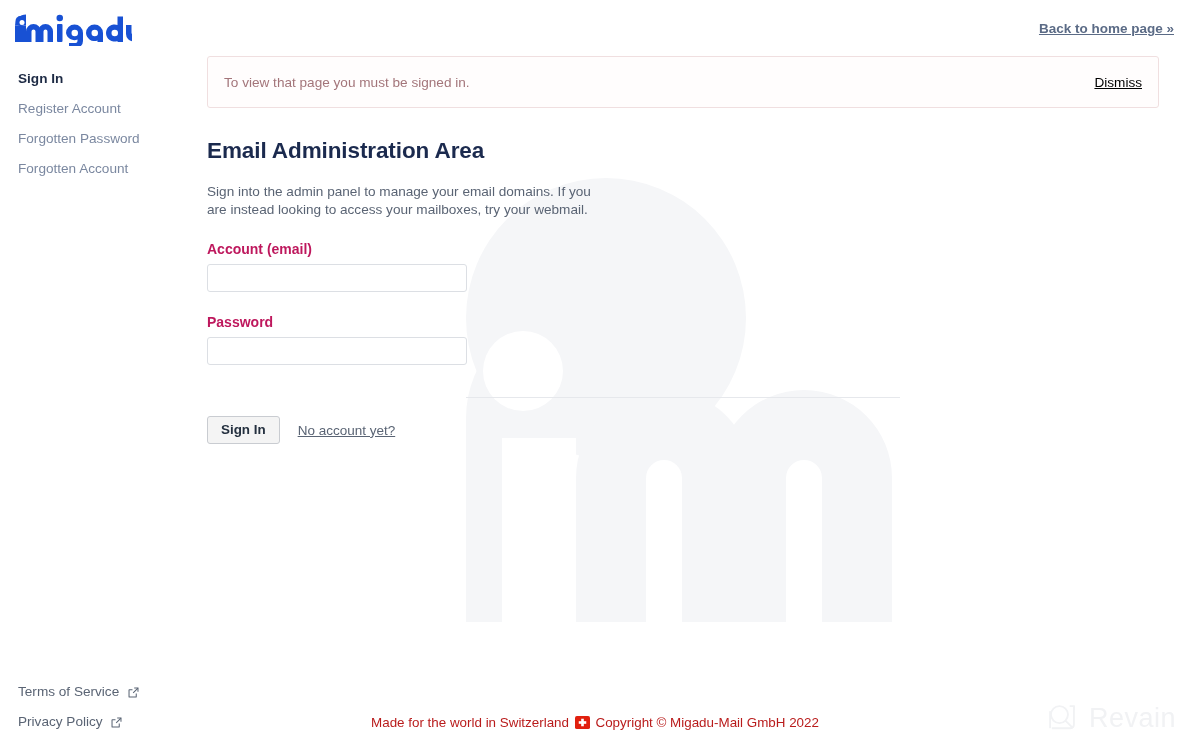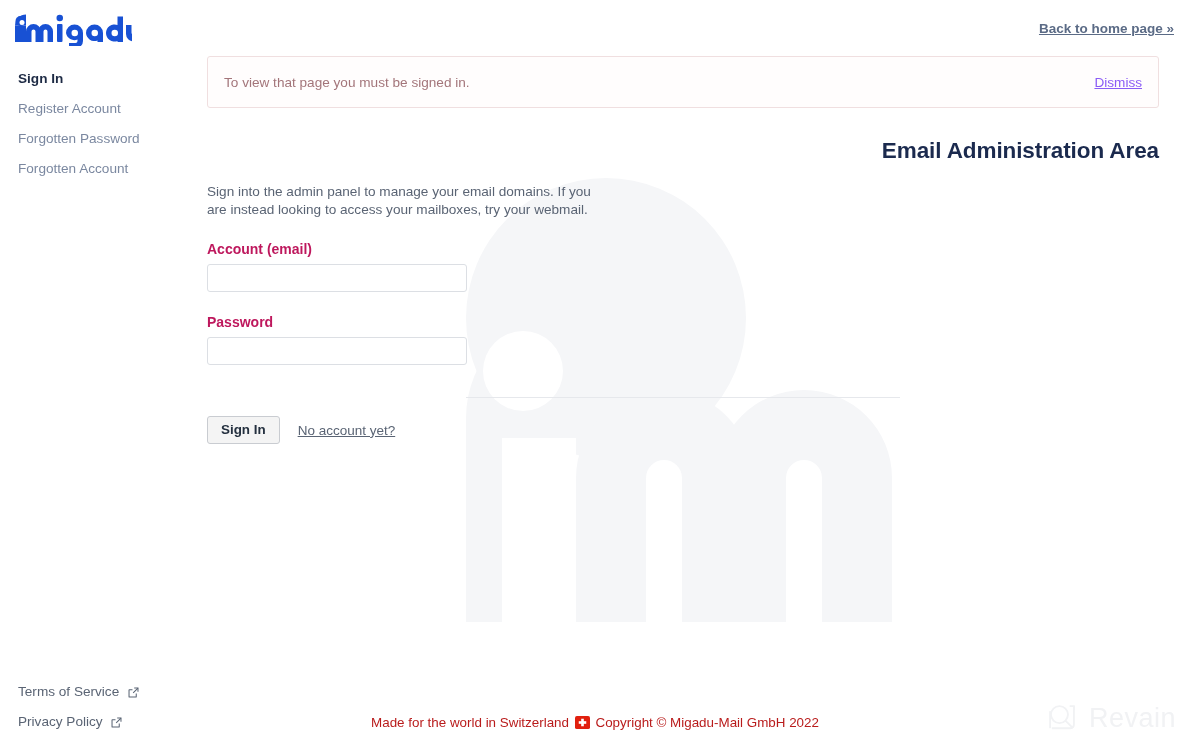--- a/index.html
+++ b/index.html
@@ -121,35 +121,34 @@
     padding: 10px 16px;
     position: relative;
   }
   .alert-text {
     font-size: 13.6px;
     color: #a3757a;
     flex: 1;
   }
   .alert-dismiss {
     font-size: 13.6px;
-    color: #8b5cf6;
+    color: #000000;
     text-decoration: underline;
     cursor: pointer;
     white-space: nowrap;
     text-align: right;
   }
 
   
   .page-title {
     margin: 30px 0 0 0;
     font-size: 22.5px;
     font-weight: bold;
     color: #1b2a4e;
     letter-spacing: -0.1px;
-    text-align: right;
   }
 
   .lede {
     margin: 19px 0 0 0;
     font-size: 13.6px;
     line-height: 18px;
     color: #5a6474;
     max-width: 400px;
   }
 

